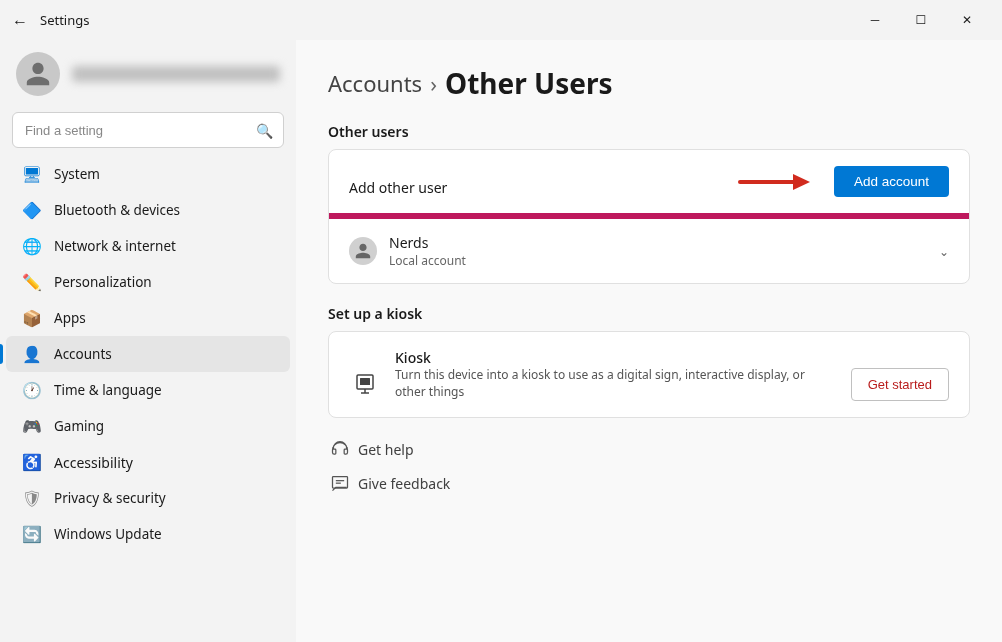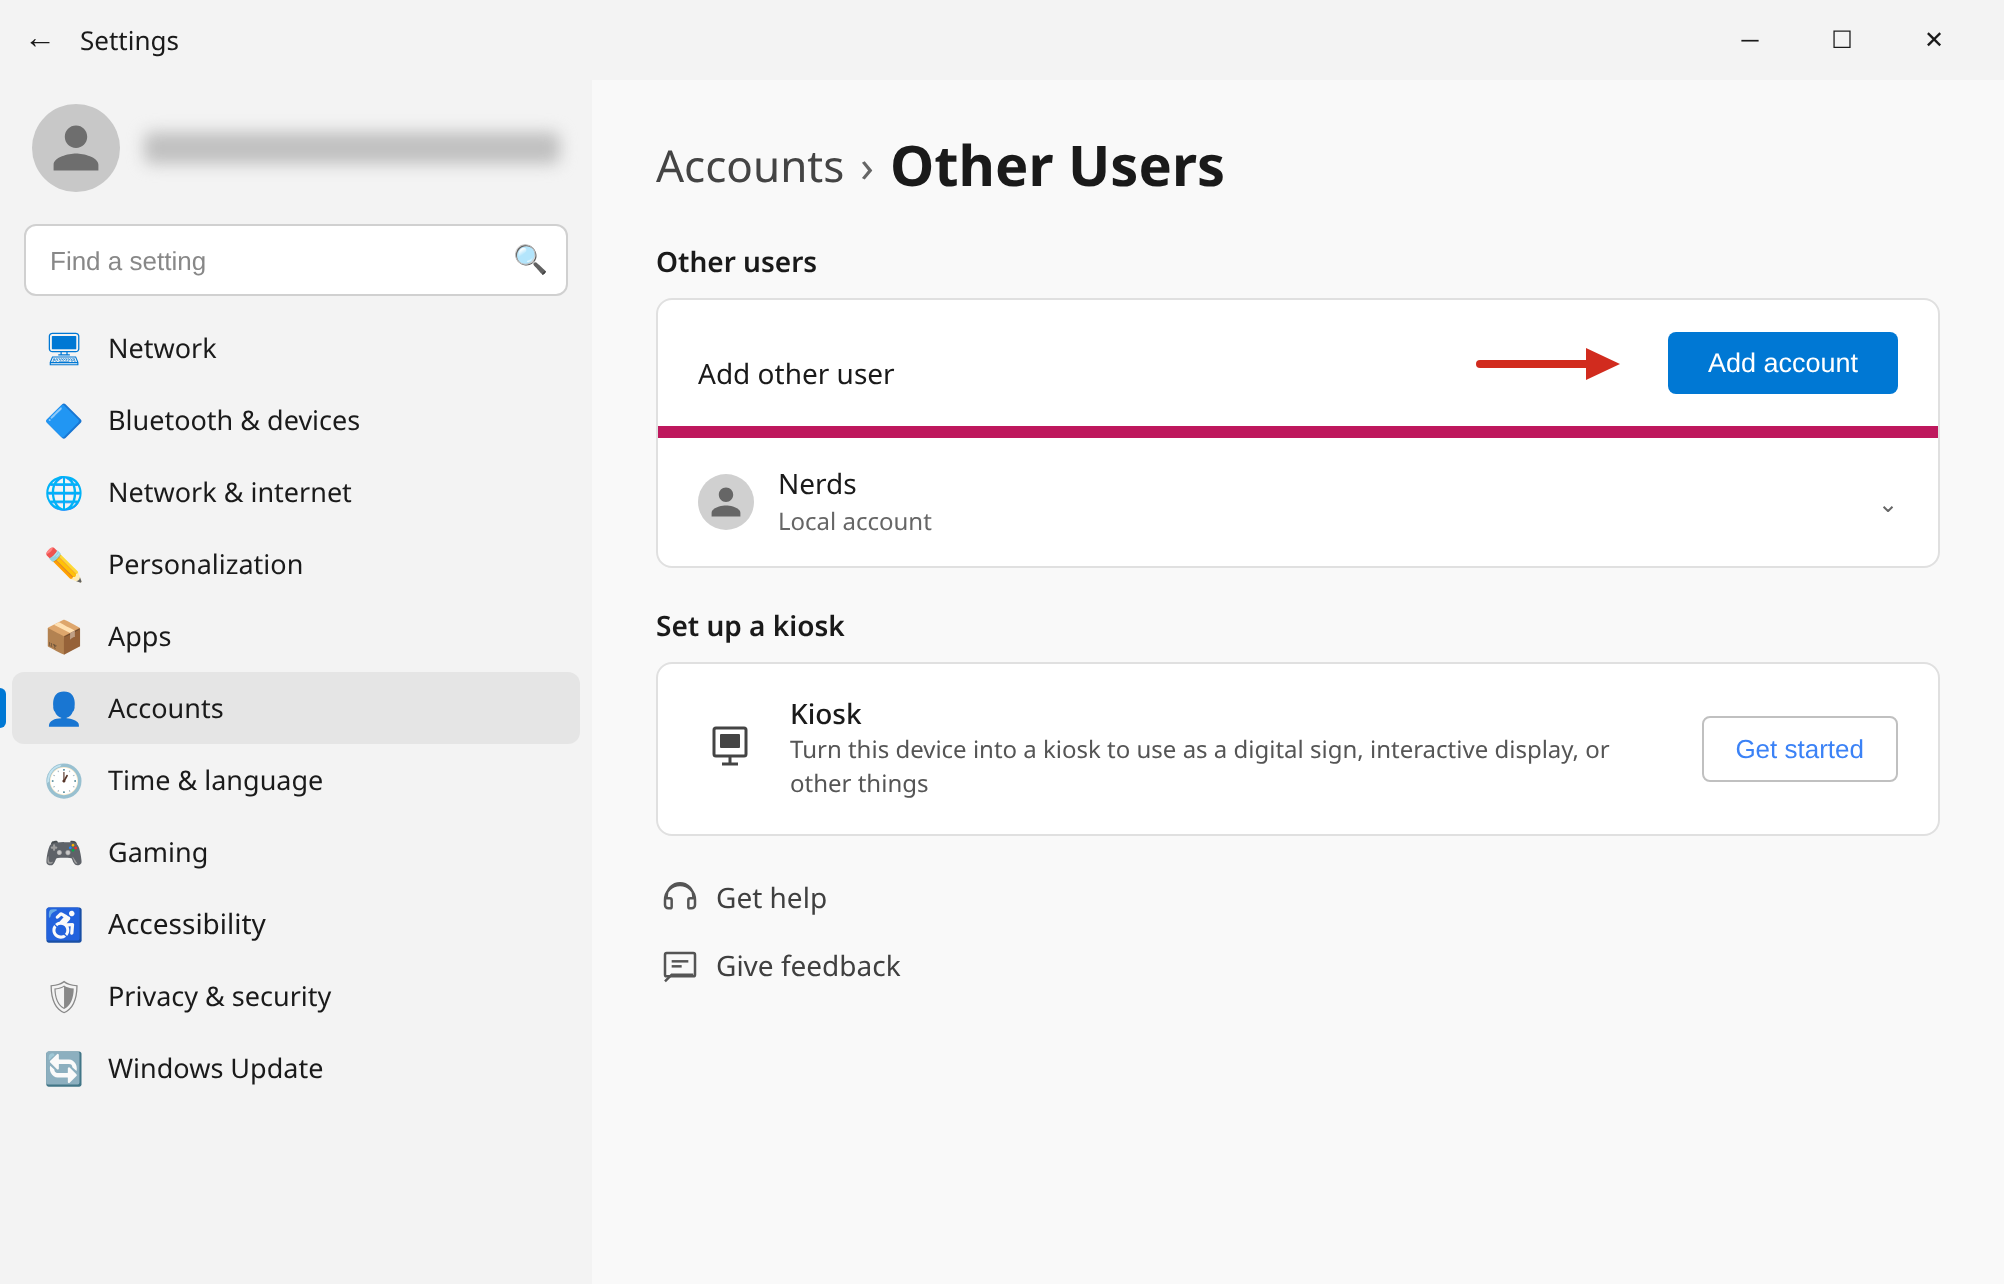--- a/index.html
+++ b/index.html
@@ -268,21 +268,21 @@
       color: #666;
       font-size: 12px;
     }
 
     
     .kiosk-section {
       margin-top: 20px;
     }
     .kiosk-row {
       display: flex;
-      align-items: center;
+      align-items: flex-end;
       gap: 14px;
       padding: 16px 20px;
     }
     .kiosk-icon-wrap {
       width: 32px;
       height: 32px;
       display: flex;
       align-items: center;
       justify-content: center;
       flex-shrink: 0;
@@ -292,21 +292,21 @@
     .kiosk-info { flex: 1; }
     .kiosk-name { font-size: 14px; font-weight: 500; color: #1a1a1a; }
     .kiosk-desc { font-size: 12px; color: #555; line-height: 1.4; }
     .get-started-btn {
       background: white;
       border: 1px solid #c0c0c0;
       border-radius: 4px;
       padding: 8px 16px;
       font-size: 13px;
       cursor: pointer;
-      color: #3b82f6;
+      color: #b91c1c;
       white-space: nowrap;
     }
 
     
     .help-links {
       margin-top: 20px;
       display: flex;
       flex-direction: column;
       gap: 10px;
     }
@@ -367,21 +367,21 @@
     </div>
 
     <div class="search-box">
       <input class="search-input" type="text" placeholder="Find a setting" style="">
       <span class="search-icon-wrap">🔍</span>
     </div>
 
     <nav id="nav-list">
         <div class="nav-item">
           <span class="nav-icon" style="color: rgb(0, 120, 212);">🖥</span>
-          <span style="font-size: 13.5px;">Network</span>
+          <span style="font-size: 13.5px;">System</span>
         </div>
         <div class="nav-item">
           <span class="nav-icon" style="color: rgb(0, 120, 212);">🔷</span>
           <span style="font-size: 13.5px;">Bluetooth &amp; devices</span>
         </div>
         <div class="nav-item">
           <span class="nav-icon" style="color: rgb(0, 120, 212);">🌐</span>
           <span style="font-size: 13.5px;">Network &amp; internet</span>
         </div>
         <div class="nav-item">

